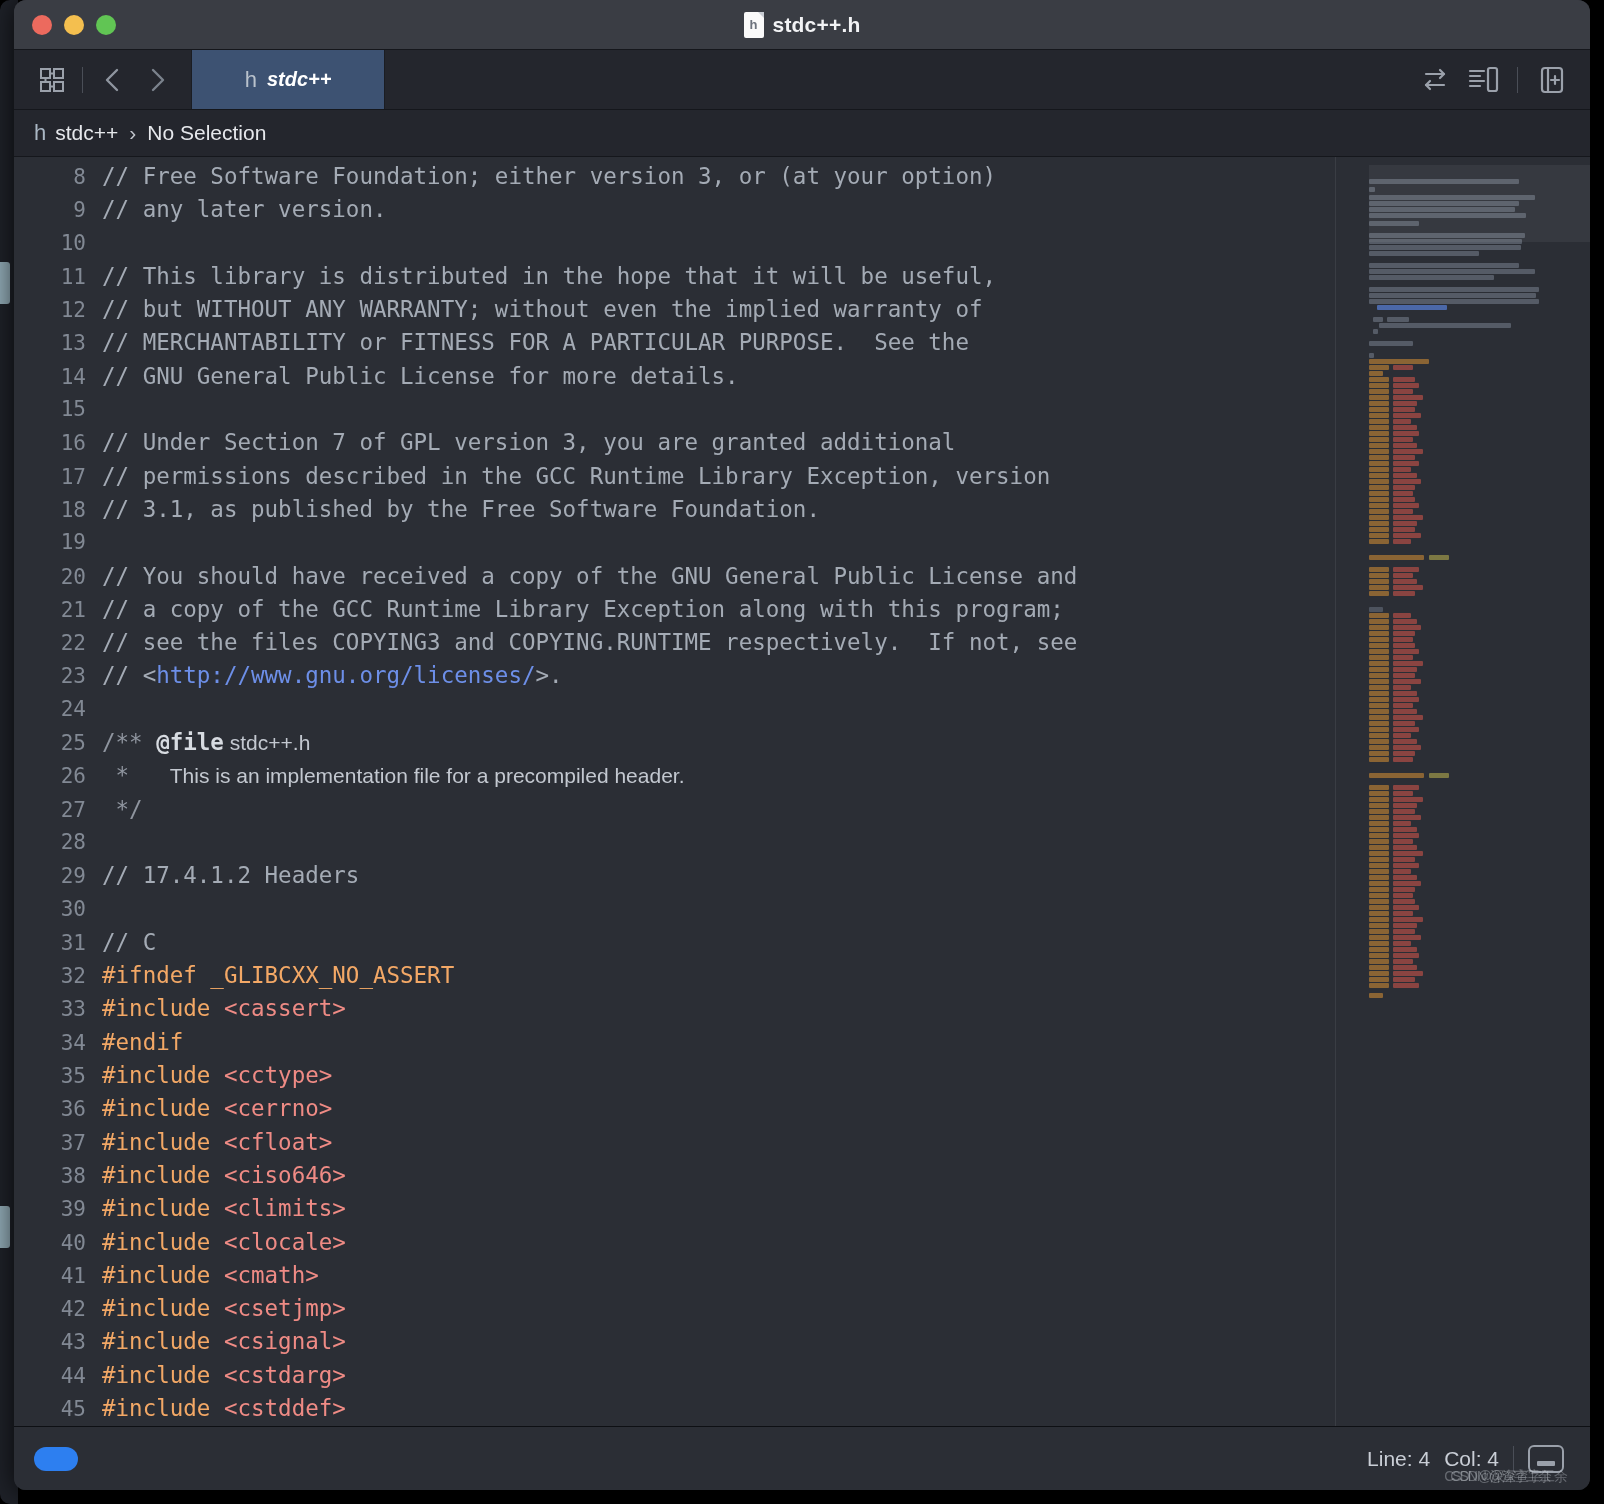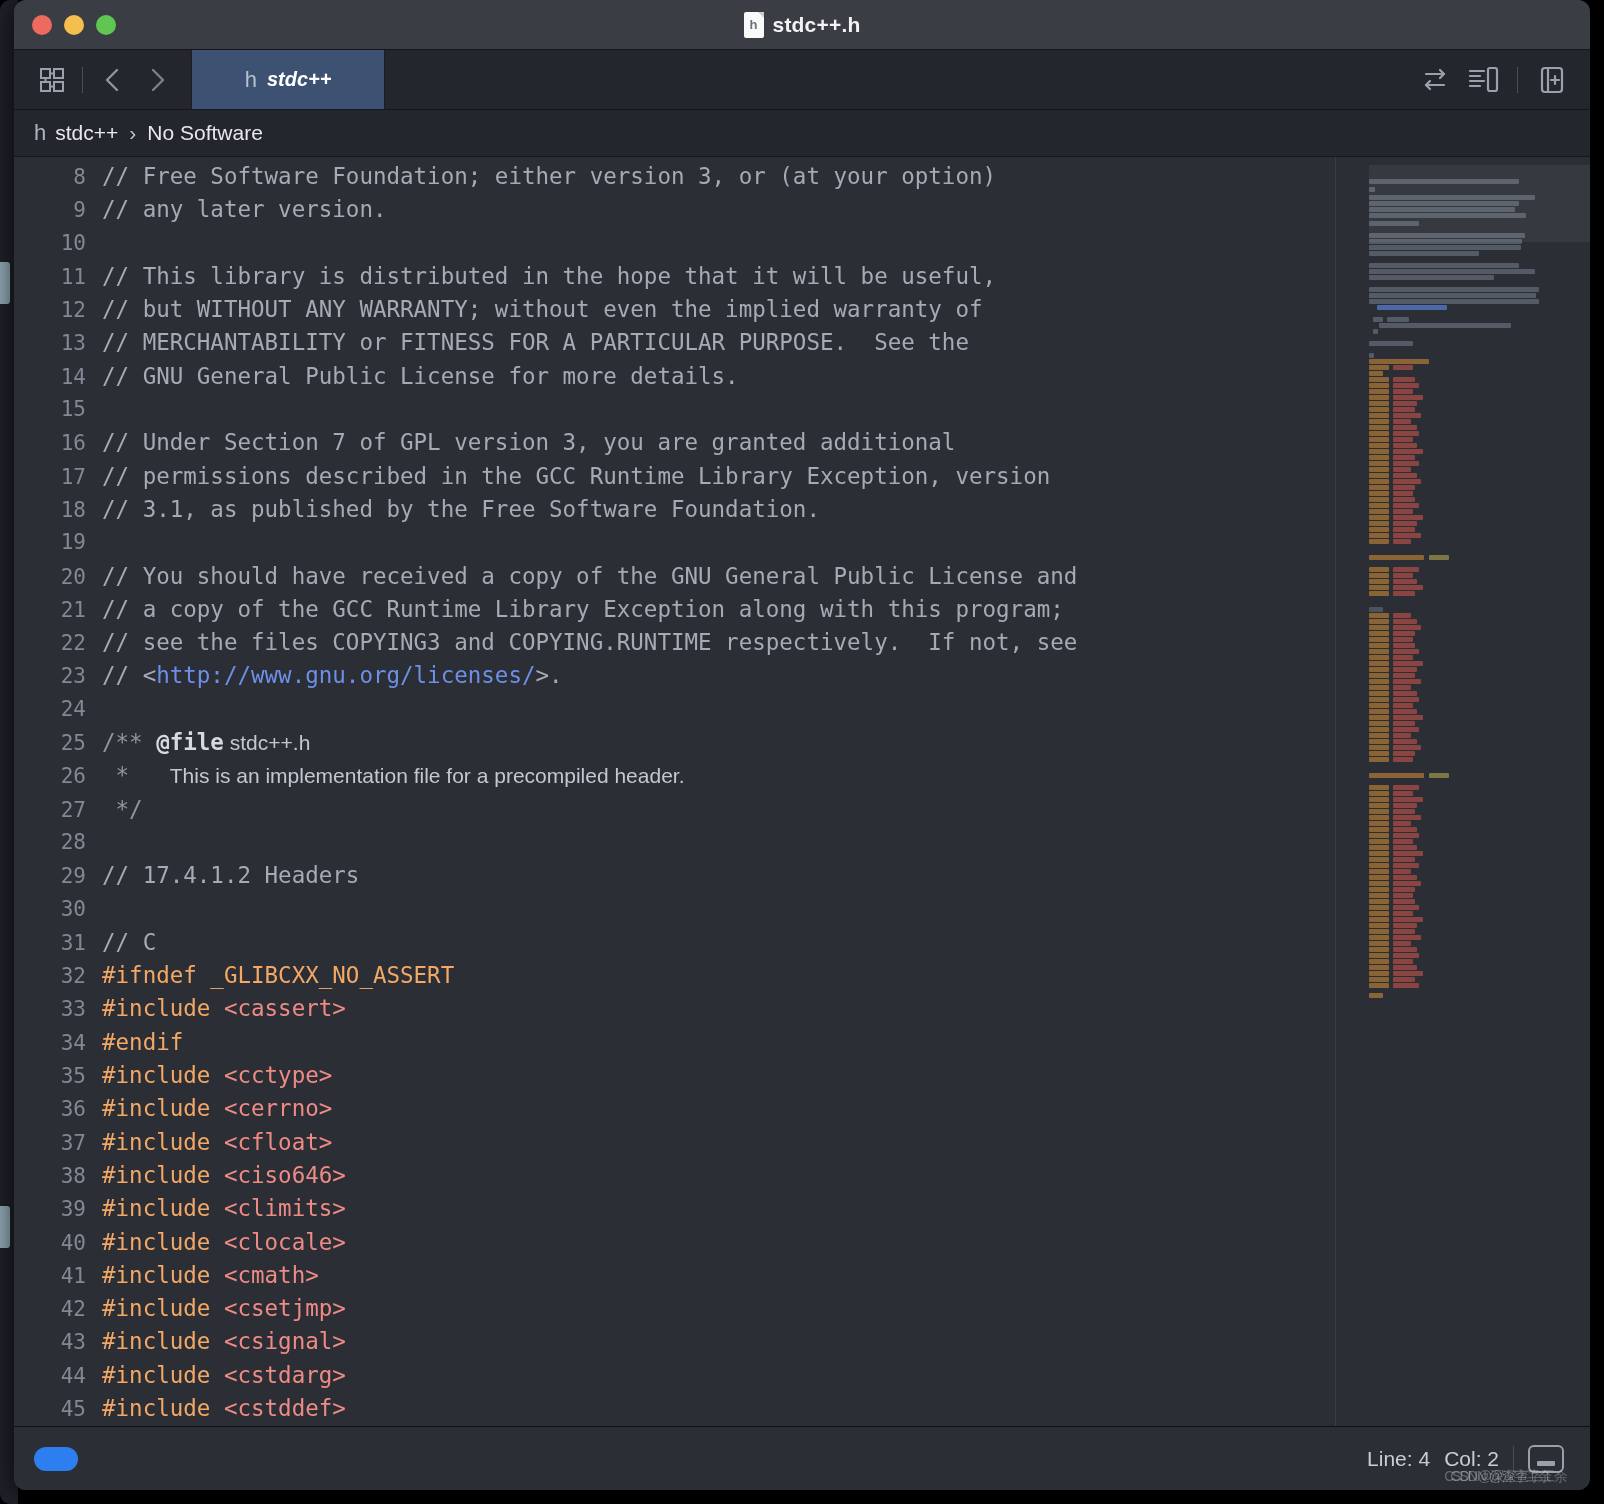--- a/index.html
+++ b/index.html
@@ -351,21 +351,21 @@
           <line x1="14" y1="15" x2="22" y2="15" stroke="#9ba1ab" stroke-width="2.2" stroke-linecap="round"></line>
         </svg>
       </div>
     </div>
   </div>
 
   <div id="jumpbar">
     <span class="h-glyph">h</span>
     <span class="crumb">stdc++</span>
     <span class="crumb-chevron">›</span>
-    <span class="crumb">No Software</span>
+    <span class="crumb">No Selection</span>
   </div>
 
   <div id="editor-area">
     <div id="code-pane">
       <div id="code-lines"><div class="code-line"><div class="gutter">8</div><div class="code-text"><span class="tok-comment">// Free Software Foundation; either version 3, or (at your option)</span></div></div><div class="code-line"><div class="gutter">9</div><div class="code-text"><span class="tok-comment">// any later version.</span></div></div><div class="code-line"><div class="gutter">10</div><div class="code-text"></div></div><div class="code-line"><div class="gutter">11</div><div class="code-text"><span class="tok-comment">// This library is distributed in the hope that it will be useful,</span></div></div><div class="code-line"><div class="gutter">12</div><div class="code-text"><span class="tok-comment">// but WITHOUT ANY WARRANTY; without even the implied warranty of</span></div></div><div class="code-line"><div class="gutter">13</div><div class="code-text"><span class="tok-comment">// MERCHANTABILITY or FITNESS FOR A PARTICULAR PURPOSE.  See the</span></div></div><div class="code-line"><div class="gutter">14</div><div class="code-text"><span class="tok-comment">// GNU General Public License for more details.</span></div></div><div class="code-line"><div class="gutter">15</div><div class="code-text"></div></div><div class="code-line"><div class="gutter">16</div><div class="code-text"><span class="tok-comment">// Under Section 7 of GPL version 3, you are granted additional</span></div></div><div class="code-line"><div class="gutter">17</div><div class="code-text"><span class="tok-comment">// permissions described in the GCC Runtime Library Exception, version</span></div></div><div class="code-line"><div class="gutter">18</div><div class="code-text"><span class="tok-comment">// 3.1, as published by the Free Software Foundation.</span></div></div><div class="code-line"><div class="gutter">19</div><div class="code-text"></div></div><div class="code-line"><div class="gutter">20</div><div class="code-text"><span class="tok-comment">// You should have received a copy of the GNU General Public License and</span></div></div><div class="code-line"><div class="gutter">21</div><div class="code-text"><span class="tok-comment">// a copy of the GCC Runtime Library Exception along with this program;</span></div></div><div class="code-line"><div class="gutter">22</div><div class="code-text"><span class="tok-comment">// see the files COPYING3 and COPYING.RUNTIME respectively.  If not, see</span></div></div><div class="code-line"><div class="gutter">23</div><div class="code-text"><span class="tok-comment">// &lt;</span><span class="tok-link">http://www.gnu.org/licenses/</span><span class="tok-comment">&gt;.</span></div></div><div class="code-line"><div class="gutter">24</div><div class="code-text"></div></div><div class="code-line"><div class="gutter">25</div><div class="code-text"><span class="tok-doc">/** </span><span class="tok-doc-tag">@file</span><span class="tok-doc-body"> stdc++.h</span></div></div><div class="code-line"><div class="gutter">26</div><div class="code-text"><span class="tok-doc"> *   </span><span class="tok-doc-body">This is an implementation file for a precompiled header.</span></div></div><div class="code-line"><div class="gutter">27</div><div class="code-text"><span class="tok-doc"> */</span></div></div><div class="code-line"><div class="gutter">28</div><div class="code-text"></div></div><div class="code-line"><div class="gutter">29</div><div class="code-text"><span class="tok-comment">// 17.4.1.2 Headers</span></div></div><div class="code-line"><div class="gutter">30</div><div class="code-text"></div></div><div class="code-line"><div class="gutter">31</div><div class="code-text"><span class="tok-comment">// C</span></div></div><div class="code-line"><div class="gutter">32</div><div class="code-text"><span class="tok-pre">#ifndef _GLIBCXX_NO_ASSERT</span></div></div><div class="code-line"><div class="gutter">33</div><div class="code-text"><span class="tok-pre">#include </span><span class="tok-header">&lt;cassert&gt;</span></div></div><div class="code-line"><div class="gutter">34</div><div class="code-text"><span class="tok-pre">#endif</span></div></div><div class="code-line"><div class="gutter">35</div><div class="code-text"><span class="tok-pre">#include </span><span class="tok-header">&lt;cctype&gt;</span></div></div><div class="code-line"><div class="gutter">36</div><div class="code-text"><span class="tok-pre">#include </span><span class="tok-header">&lt;cerrno&gt;</span></div></div><div class="code-line"><div class="gutter">37</div><div class="code-text"><span class="tok-pre">#include </span><span class="tok-header">&lt;cfloat&gt;</span></div></div><div class="code-line"><div class="gutter">38</div><div class="code-text"><span class="tok-pre">#include </span><span class="tok-header">&lt;ciso646&gt;</span></div></div><div class="code-line"><div class="gutter">39</div><div class="code-text"><span class="tok-pre">#include </span><span class="tok-header">&lt;climits&gt;</span></div></div><div class="code-line"><div class="gutter">40</div><div class="code-text"><span class="tok-pre">#include </span><span class="tok-header">&lt;clocale&gt;</span></div></div><div class="code-line"><div class="gutter">41</div><div class="code-text"><span class="tok-pre">#include </span><span class="tok-header">&lt;cmath&gt;</span></div></div><div class="code-line"><div class="gutter">42</div><div class="code-text"><span class="tok-pre">#include </span><span class="tok-header">&lt;csetjmp&gt;</span></div></div><div class="code-line"><div class="gutter">43</div><div class="code-text"><span class="tok-pre">#include </span><span class="tok-header">&lt;csignal&gt;</span></div></div><div class="code-line"><div class="gutter">44</div><div class="code-text"><span class="tok-pre">#include </span><span class="tok-header">&lt;cstdarg&gt;</span></div></div><div class="code-line"><div class="gutter">45</div><div class="code-text"><span class="tok-pre">#include </span><span class="tok-header">&lt;cstddef&gt;</span></div></div></div>
     </div>
     <div id="minimap">
       <div id="minimap-inner">
           <div class="mm-row mm-gray" style="left: 0px; top: 14px; width: 150px;"></div>
           <div class="mm-row mm-gray" style="left: 0px; top: 22px; width: 6px;"></div>
@@ -587,21 +587,21 @@
           <div class="mm-row mm-orange" style="left: 0px; top: 828px; width: 14px;"></div>
         </div>
       <div id="minimap-viewport"></div>
     </div>
   </div>
 
   <div id="statusbar">
     <div id="status-pill"></div>
     <div id="status-right">
       <span class="status-text">Line: 4</span>
-      <span class="status-text">Col: 2</span>
+      <span class="status-text">Col: 4</span>
       <span class="status-sep"></span>
       <span id="kbd-icon"></span>
     </div>
     <div id="watermark">
       <span>CSDN @深查字工余</span>
       <span class="w2">CSDN @深查字工余</span>
     </div>
   </div>
 
 </div>

